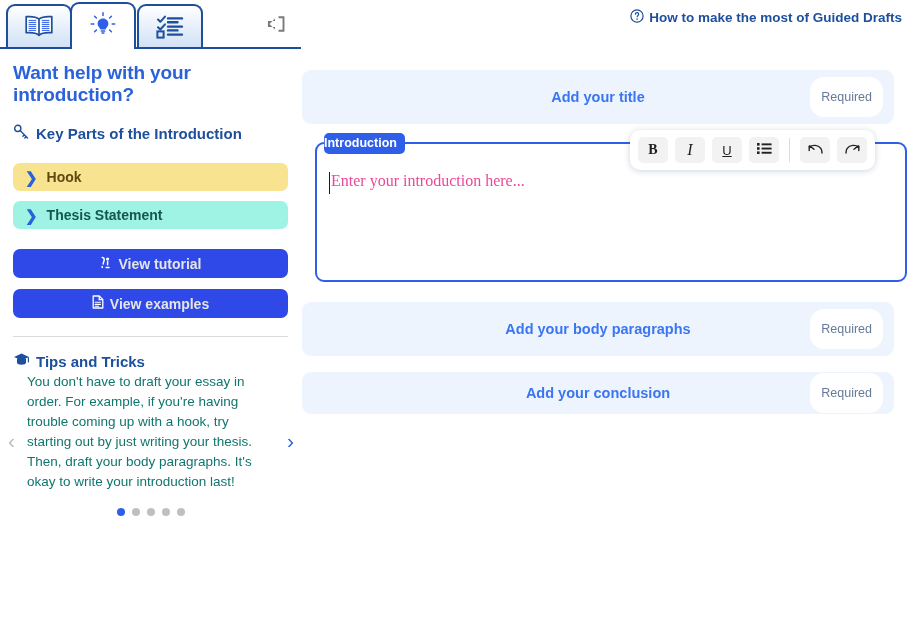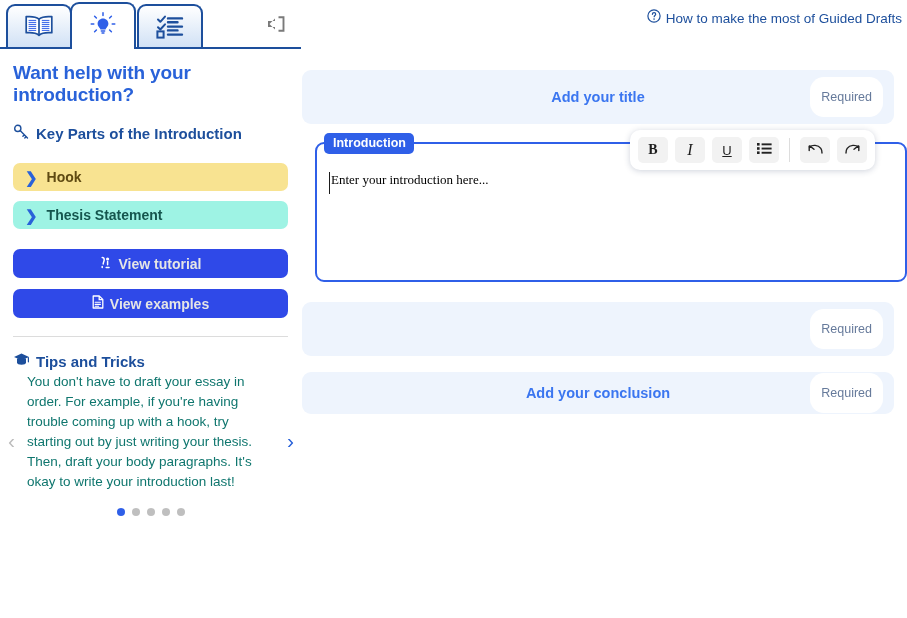--- a/index.html
+++ b/index.html
@@ -102,22 +102,22 @@
     margin:16px 0 0 0; font-size:17px; font-weight:bold; color:#1d4f9c;
   }
 
   
   #main {
     position:absolute; left:301px; top:0; right:0; bottom:0;
     background:#ffffff;
   }
   #help-link {
     position:absolute; right:5px; top:9px;
-    font-size:13.5px; font-weight:normal; color:#1d4f9c;
-    display:flex; align-items:flex-end; gap:5px; cursor:pointer;
+    font-size:13.5px; font-weight:bold; color:#1d4f9c;
+    display:flex; align-items:center; gap:5px; cursor:pointer;
   }
 
   .section-card {
     position:absolute; left:1px; width:592px;
     background:#eef4fd; border-radius:9px;
     display:flex; align-items:center; justify-content:center;
   }
   .section-card .sect-label {
     font-size:14.5px; color:#3b76f0; font-weight:bold;
   }
@@ -131,25 +131,25 @@
   #card-conclusion { top:372px; height:42px; }
 
   
   #editor-card {
     position:absolute; left:14px; top:142px; width:592px; height:140px;
     border:2px solid #2f5fe8; border-radius:9px; background:#ffffff;
   }
   #editor-badge {
     position:absolute; left:7px; top:-11px;
     background:#2f5fe8; color:#ffffff; font-size:12.5px; font-weight:bold;
-    border-radius:5px; padding:3px 8px 4px 9px;
+    border-radius:5px; padding:3px 8px 4px 0;
   }
   #editor-placeholder {
     position:absolute; left:14px; top:28px;
-    font-family:"Liberation Serif", serif; font-size:13px; color:#000000;
+    font-family:"Liberation Serif", serif; font-size:16px; color:#ec4899;
   }
   #editor-caret {
     position:absolute; left:12px; top:28px; width:1px; height:22px;
     background:#1b1b1b;
   }
 
   #toolbar {
     position:absolute; left:329px; top:130px;
     background:#ffffff; border-radius:10px;
     box-shadow:0 1px 6px rgba(30,50,90,.22);
@@ -359,20 +359,21 @@
       <span>
         <svg width="17" height="13" viewBox="0 0 17 13" fill="none">
           <path d="M14.8 8.6V4.4c0-.4-.5-.6-.8-.3l-4 3.2" stroke="#222222" stroke-width="1.4" fill="none" stroke-linecap="round" stroke-linejoin="round"></path>
           <path d="M14.6 4.8c-3-2-8.6-2.3-11.4 1.6-1 1.4-1.2 3.4-1.2 4.6" stroke="#222222" stroke-width="1.4" fill="none" stroke-linecap="round"></path>
         </svg>
       </span>
     </button>
   </div>
 
   <div class="section-card" id="card-body">
+    <span class="sect-label">Add your body paragraphs</span>
     <span class="req-pill">Required</span>
   </div>
 
   <div class="section-card" id="card-conclusion">
     <span class="sect-label">Add your conclusion</span>
     <span class="req-pill">Required</span>
   </div>
 </div>
 
 </body></html>

